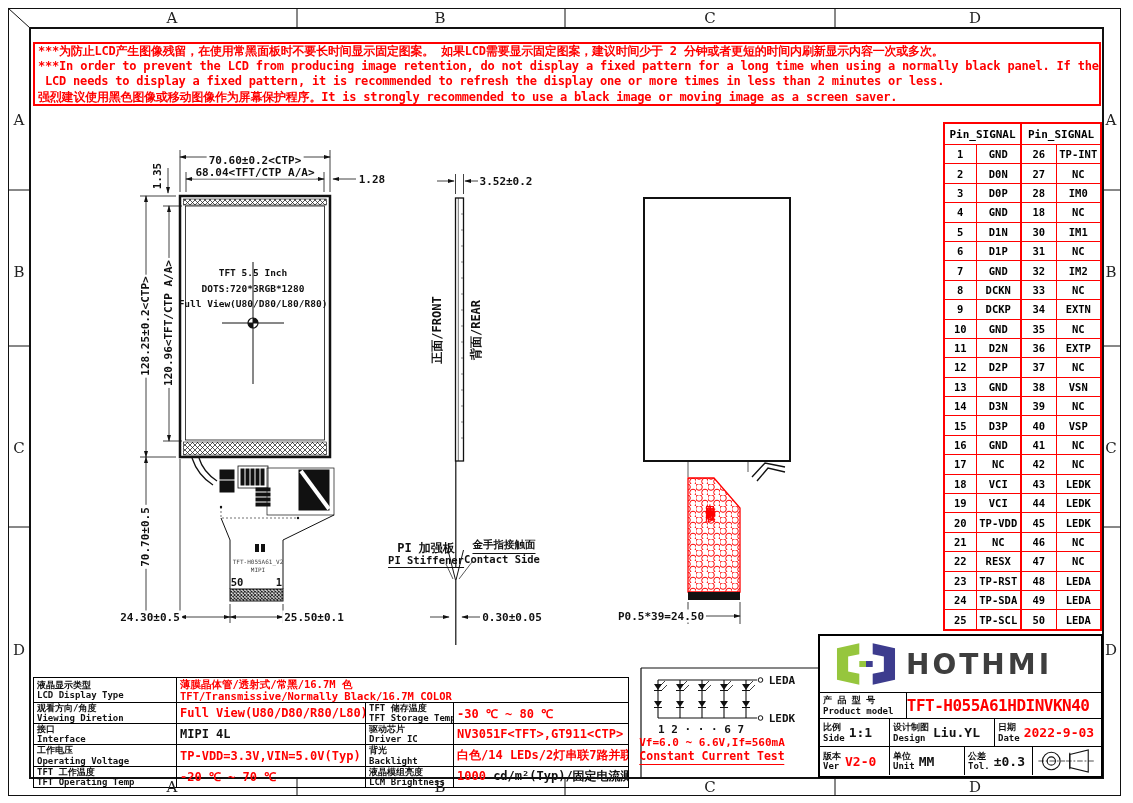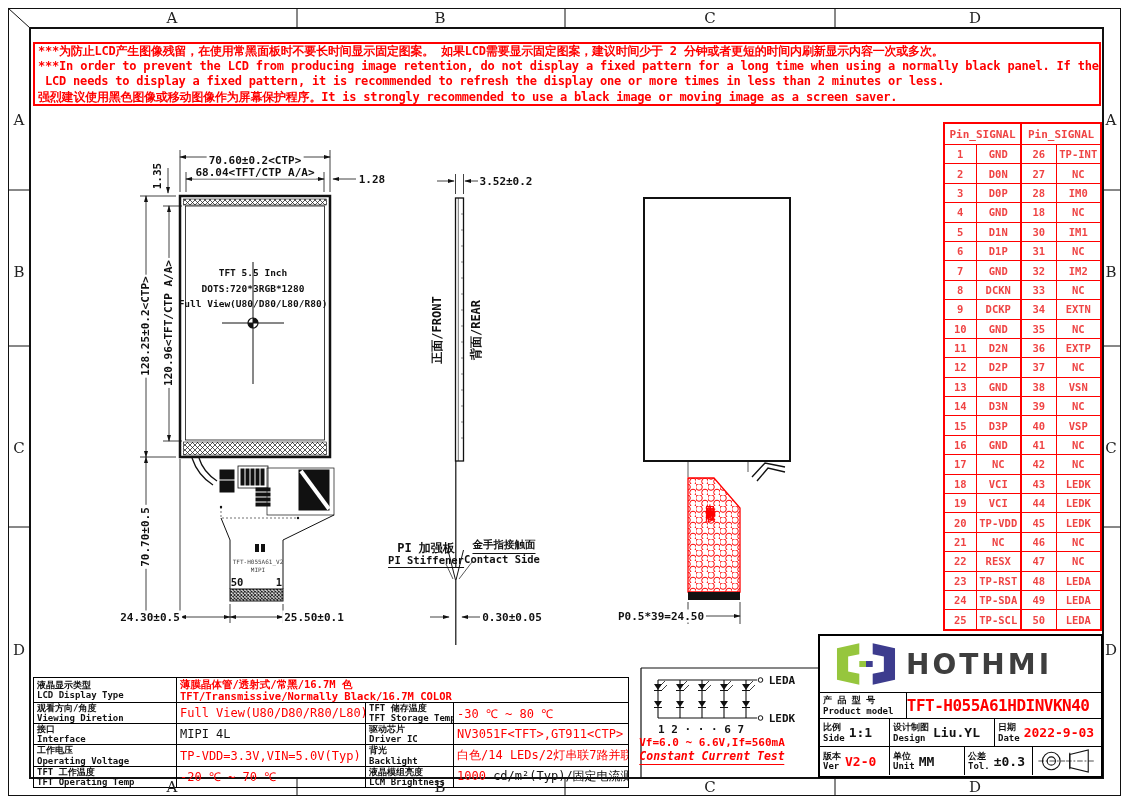--- a/index.html
+++ b/index.html
@@ -10,41 +10,41 @@
        font-family:"DejaVu Serif","Liberation Serif",serif;font-size:15px;color:#222;}
   .lbl{position:absolute;transform:translate(-50%,-50%);white-space:nowrap;
        font-size:11px;font-weight:bold;color:#111;}
   .vlbl{position:absolute;transform:translate(-50%,-50%) rotate(-90deg);white-space:nowrap;
        font-size:11px;font-weight:bold;color:#111;background:#fff;padding:0 2px;}
   .bgw{background:#fff;padding:0 2px;}
   .red{color:#f00;}
   .sm{font-size:9.5px;}
   .tiny{font-size:6px;color:#444;font-weight:normal;}
   .ul{border-bottom:1.2px solid #111;padding-bottom:1px;}
-  .ulred{border-bottom:1.5px solid #f00;padding-bottom:1px;font-style:italic;}
+  .ulred{border-bottom:1.5px solid #f00;padding-bottom:1px;}
 
   
   #warning{position:absolute;left:33px;top:42px;width:1064px;height:60px;border:2px solid #f00;
        color:#f00;font-weight:bold;overflow:hidden;}
   #warning .wline{white-space:nowrap;line-height:15.2px;font-size:12px;letter-spacing:-.2px;padding-left:3px;}
   #warning .indent{padding-left:10px;}
 
   
   #pin-table{position:absolute;left:943px;top:122px;width:157px;border-collapse:collapse;
-       color:#ef4444;text-align:center;font-weight:bold;border:2px solid #f00;table-layout:fixed;}
+       color:#000000;text-align:center;font-weight:bold;border:2px solid #f00;table-layout:fixed;}
   #pin-table th,#pin-table td{border:1px solid #f00;padding:0;font-size:10.5px;height:18.4px;overflow:hidden;}
   #pin-table th{font-size:11px;height:20px;}
   #pin-table .thick{border-left:2px solid #f00;}
 
   
   #spec-table{position:absolute;left:33px;top:677px;width:595px;height:100px;border-collapse:collapse;
        border:1.5px solid #000;table-layout:fixed;}
   #spec-table td{border:1px solid #000;padding:0 0 0 3px;overflow:hidden;}
   .spec-label div{font-size:9px;line-height:1.12;font-weight:bold;white-space:nowrap;}
-  .spec-val{font-size:12px;font-weight:normal;white-space:nowrap;}
+  .spec-val{font-size:12px;font-weight:bold;white-space:nowrap;}
   .spec-val2{font-size:10.5px;font-weight:bold;line-height:1.15;white-space:nowrap;}
 
   
   #title-block{position:absolute;left:818px;top:634px;width:285px;height:144px;border:2px solid #000;
        box-sizing:border-box;background:#fff;}
   .tb-row{display:flex;box-sizing:border-box;border-top:1.5px solid #000;}
   .tb-row:first-child{border-top:none;}
   .tb-cell{box-sizing:border-box;border-left:1.5px solid #000;display:flex;align-items:center;overflow:hidden;}
   .tb-cell:first-child{border-left:none;}
   .tb-label{font-size:9px;line-height:1.15;font-weight:bold;padding-left:3px;white-space:nowrap;}

